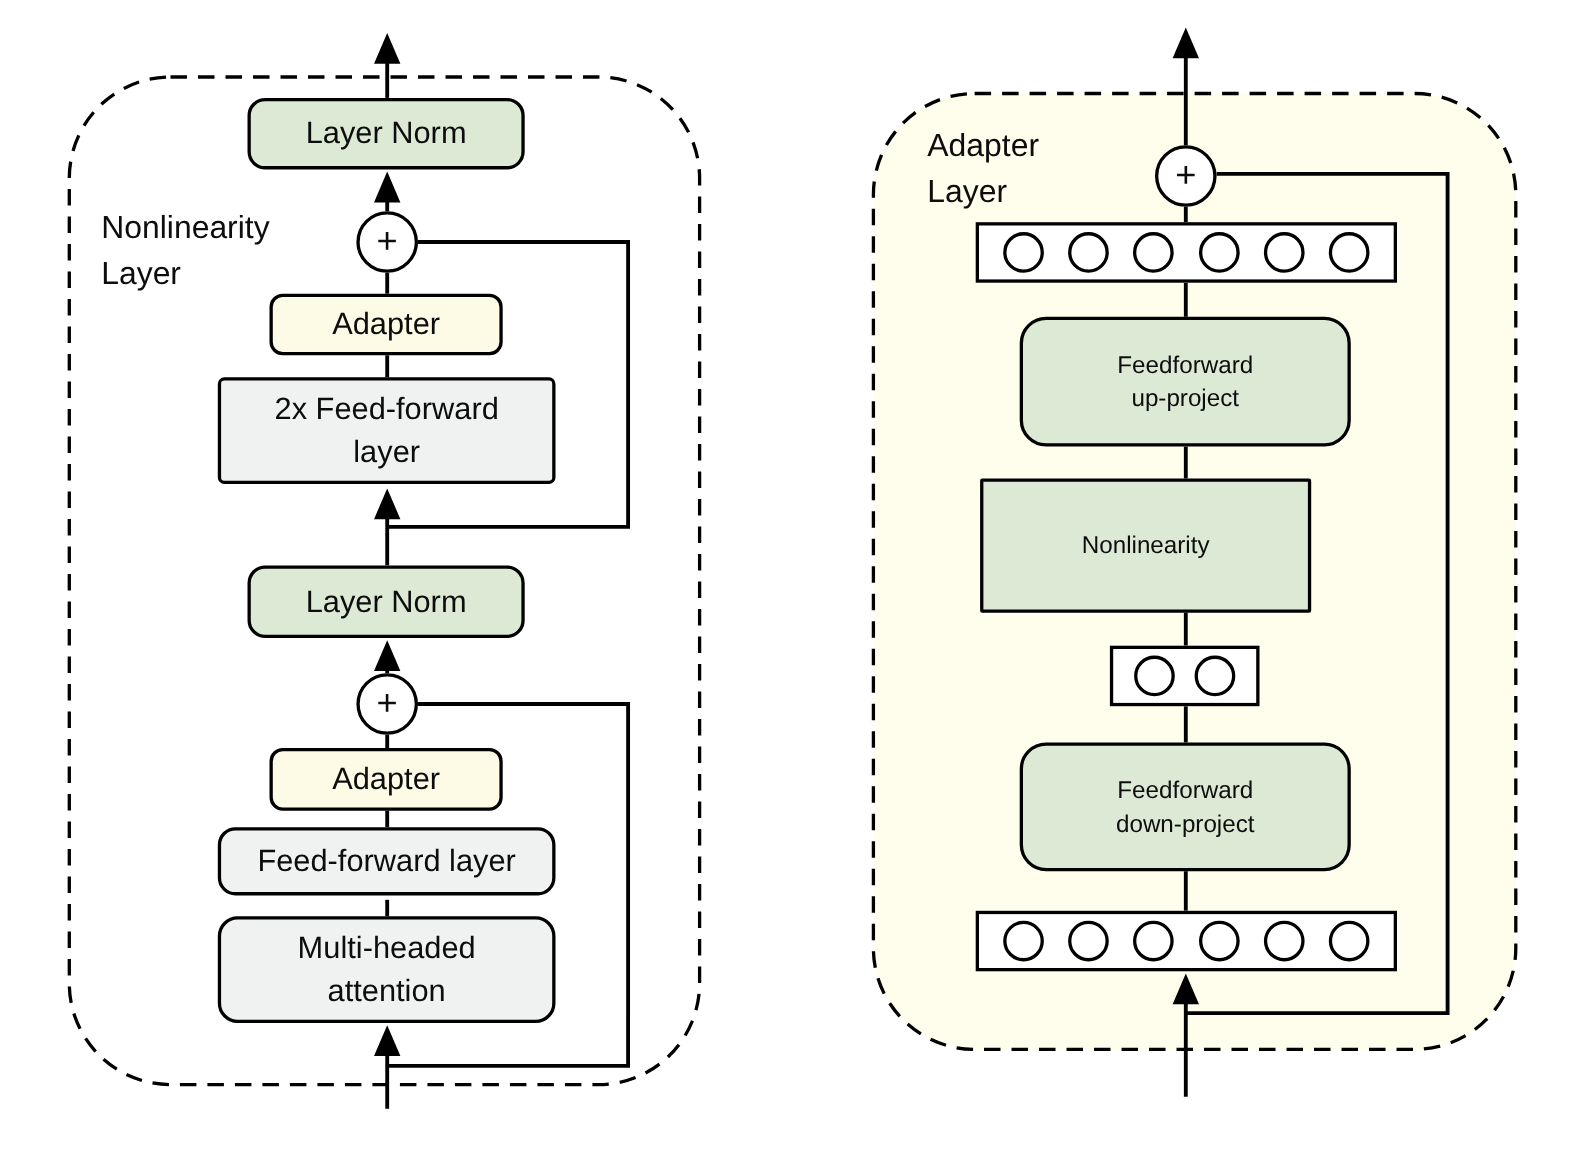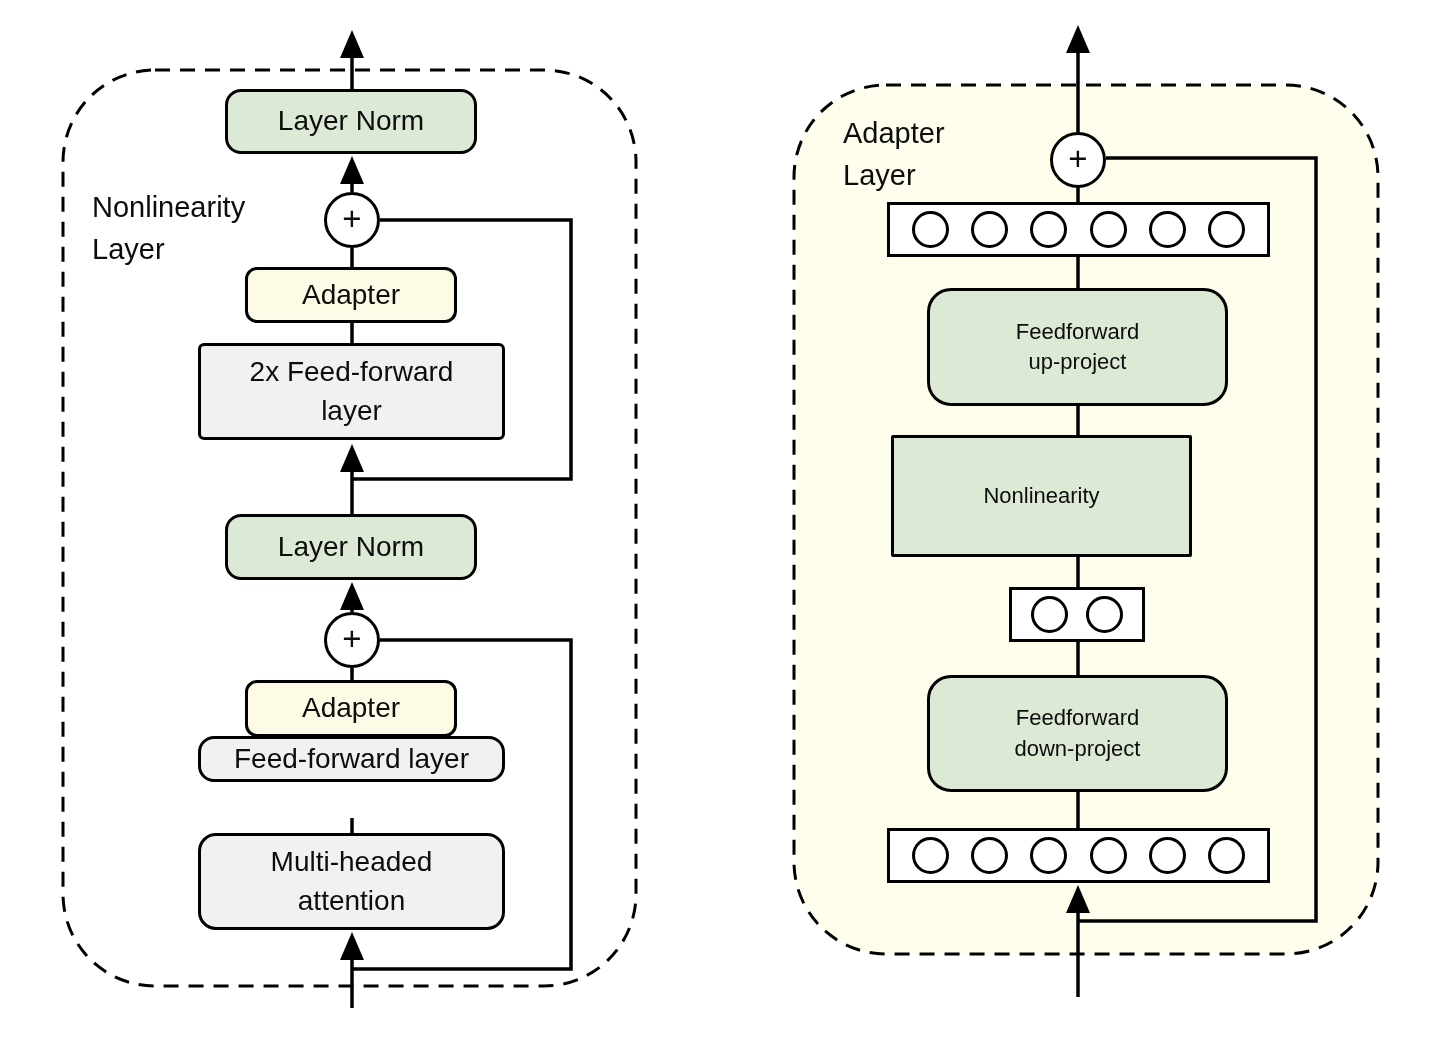--- a/index.html
+++ b/index.html
@@ -123,21 +123,21 @@
 layer</div>
 
   <div class="node green f28" style="left:225px;top:514px;width:252px;height:66px;border-radius:16px;">Layer Norm</div>
 
   <div class="plus-circle" style="left:324px;top:612px;">
       <span>+</span>
     </div>
 
   <div class="node cream f28" style="left:245px;top:680px;width:212px;height:57px;border-radius:12px;">Adapter</div>
 
-  <div class="node gray f28" style="left:198px;top:736px;width:307px;height:46px;border-radius:16px;">Feed-forward layer</div>
+  <div class="node gray f28" style="left:198px;top:752px;width:307px;height:62px;border-radius:16px;">Feed-forward layer</div>
 
   <div class="node gray f28" style="left:198px;top:833px;width:307px;height:97px;border-radius:18px;">Multi-headed
 attention</div>
 
   <div class="panel-label" style="left:843px;top:112px;">Adapter
 Layer</div>
 
   <div class="plus-circle" style="left:1050px;top:132px;">
       <span>+</span>
     </div>

